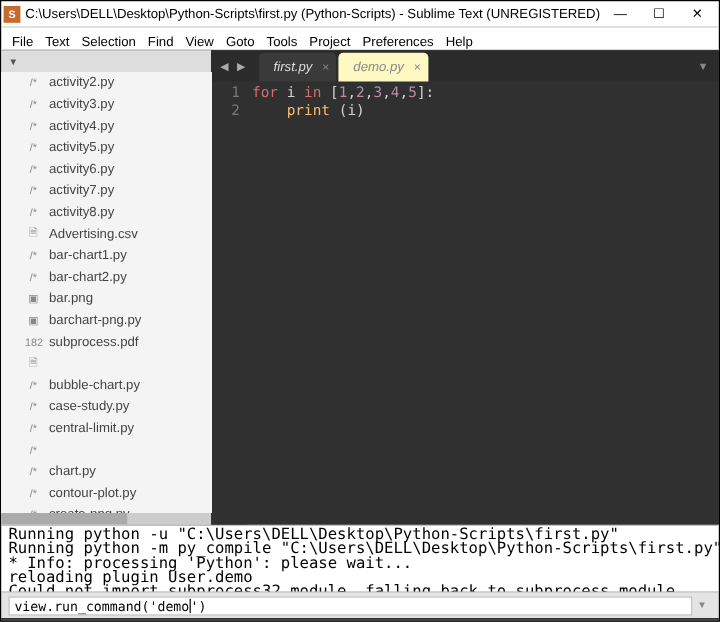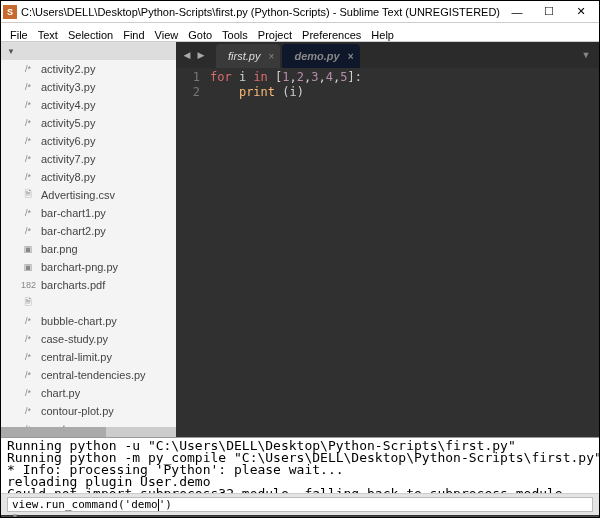--- a/index.html
+++ b/index.html
@@ -19,34 +19,34 @@
   .file-item { display:flex; align-items:center; height:18px; padding-left:20px; gap:6px; font-size:11px; color:#444; cursor:pointer; }
   .file-item .ficon { width:14px; font-size:9px; color:#888; text-align:center; }
   .side-scroll { height:10px; background:#ccc; position:relative; }
   .side-scroll::after { content:""; position:absolute; left:0; top:0; height:100%; width:60%; background:#aaa; }
   .editor-pane { flex:1; background:#303030; display:flex; flex-direction:column; }
   .tab-row { height:26px; background:#2b2b2b; display:flex; align-items:flex-end; padding-left:4px; }
   .nav-arrows { display:flex; gap:0; margin-right:8px; align-self:center; }
   .nav-arrows span { width:14px; height:14px; display:flex; align-items:center; justify-content:center; color:#aaa; font-size:9px; cursor:pointer; }
   .tab { height:24px; display:flex; align-items:center; padding:0 20px 0 12px; font-size:11px; font-style:italic; position:relative; cursor:pointer; border-radius:4px 4px 0 0; margin-right:2px; }
   .tab.active { background:#3a3a3a; color:#ddd; }
-  .tab.inactive { background:#0f172a; color:#888;font-weight:bold; }
+  .tab.inactive { background:#fef9c3; color:#888; }
   .tab .close { position:absolute; right:6px; font-size:10px; font-style:normal; color:#888; }
   .tab-row .filler { flex:1; }
   .tab-row .drop { width:18px; height:18px; display:flex; align-items:center; justify-content:center; color:#888; font-size:9px; cursor:pointer; margin-right:4px; align-self:center; }
   .code-area { flex:1; background:#303030; display:flex; font-family:Consolas,monospace; font-size:12px; }
   .gutter { width:30px; background:#303030; text-align:right; padding:2px 6px 0 0; color:#777; line-height:15px; }
   .code { flex:1; padding:2px 0 0 4px; line-height:15px; white-space:pre; }
   .kw { color:#d96b6b; }
   .var { color:#d0d0d0; }
   .pun { color:#d0d0d0; }
   .num { color:#b48ead; }
   .fn { color:#fdba74; }
   .console { height:56px; background:#fff; font-family:Consolas,monospace; font-size:13px; color:#000; padding:2px 6px; line-height:12px; white-space:pre; overflow:hidden; border-top:1px solid #999; }
-  .cmdline-wrap { height:22px; background:#e4e4e4; padding:3px 6px; display:flex; border-top:1px solid #ccc;flex-direction:column; }
+  .cmdline-wrap { height:22px; background:#e4e4e4; padding:3px 6px; display:flex; border-top:1px solid #ccc; }
   .cmdline { flex:1; height:16px; background:#fff; border:1px solid #bbb; font-family:Consolas,monospace; font-size:11px; padding:0 4px; display:flex; align-items:center; }
   .cmdline .caret { border-right:1px solid #000; animation:blink 1s steps(1) infinite; display:inline-block; height:12px; }
   .cmdline-drop { width:16px; display:flex; align-items:center; justify-content:center; color:#888; font-size:8px; cursor:pointer; }
   .statusbar { height:18px; background:#4a4a4a; color:#aaa; font-size:10px; display:flex; align-items:center; padding:0 8px; justify-content:space-between; border-top:1px solid #333; }
   @keyframes blink { 50% { border-color:transparent; } }
 </style>
 </head>
 <body>
 
 <div class="titlebar">
@@ -122,40 +122,39 @@
         <div class="file-item">
           <span class="ficon">▣</span>
           <span>bar.png</span>
         </div>
         <div class="file-item">
           <span class="ficon">▣</span>
           <span>barchart-png.py</span>
         </div>
         <div class="file-item">
           <span class="ficon">182</span>
-          <span>barcharts.pdf</span>
+          <span>subprocess.pdf</span>
         </div>
         <div class="file-item">
           <span class="ficon">🗎</span>
         </div>
         <div class="file-item">
           <span class="ficon">/*</span>
           <span>bubble-chart.py</span>
         </div>
         <div class="file-item">
           <span class="ficon">/*</span>
           <span>case-study.py</span>
         </div>
         <div class="file-item">
           <span class="ficon">/*</span>
           <span>central-limit.py</span>
         </div>
         <div class="file-item">
           <span class="ficon">/*</span>
-          <span>central-tendencies.py</span>
         </div>
         <div class="file-item">
           <span class="ficon">/*</span>
           <span>chart.py</span>
         </div>
         <div class="file-item">
           <span class="ficon">/*</span>
           <span>contour-plot.py</span>
         </div>
         <div class="file-item">

